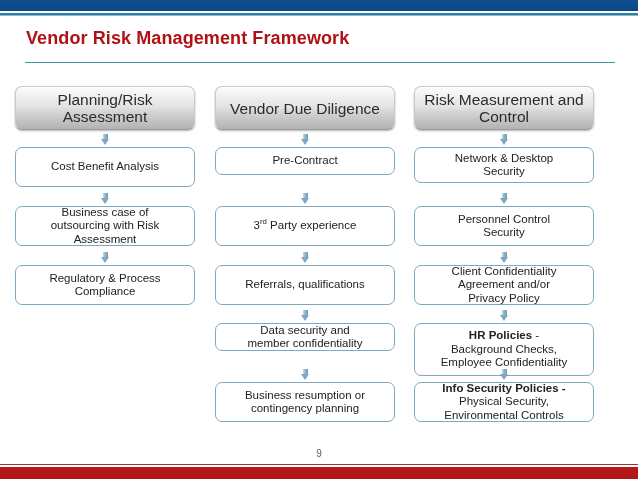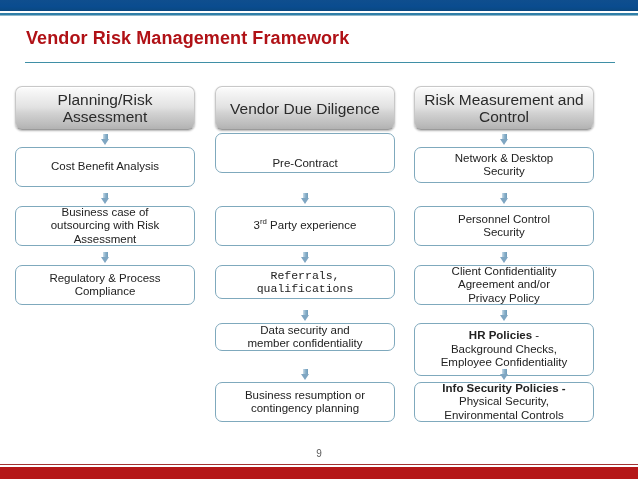--- a/index.html
+++ b/index.html
@@ -214,35 +214,35 @@
       </div>
     </div>
     <div class="column col-2">
       <div class="col-header">
         <span>Vendor Due Diligence</span>
       </div>
       <div class="connector" style="top: 48px;">
         <span class="stem"></span>
         <span class="head"></span>
       </div>
-      <div class="node" style="top: 47px; height: 40px; align-items: flex-end;">
+      <div class="node" style="top: 61px; height: 28px;">
         <span class="txt">Pre-Contract</span>
       </div>
       <div class="connector" style="top: 107px;">
         <span class="stem"></span>
         <span class="head"></span>
       </div>
       <div class="node" style="top: 120px; height: 40px;">
         <span class="txt">3<sup>rd</sup> Party experience</span>
       </div>
       <div class="connector" style="top: 166px;">
         <span class="stem"></span>
         <span class="head"></span>
       </div>
-      <div class="node" style="top: 179px; height: 34px; font-family: Liberation Mono, monospace;">
+      <div class="node" style="top: 179px; height: 40px;">
         <span class="txt">Referrals, qualifications</span>
       </div>
       <div class="connector" style="top: 224px;">
         <span class="stem"></span>
         <span class="head"></span>
       </div>
       <div class="node" style="top: 237px; height: 28px;">
         <span class="txt">Data security and member confidentiality</span>
       </div>
       <div class="connector" style="top: 283px;">

